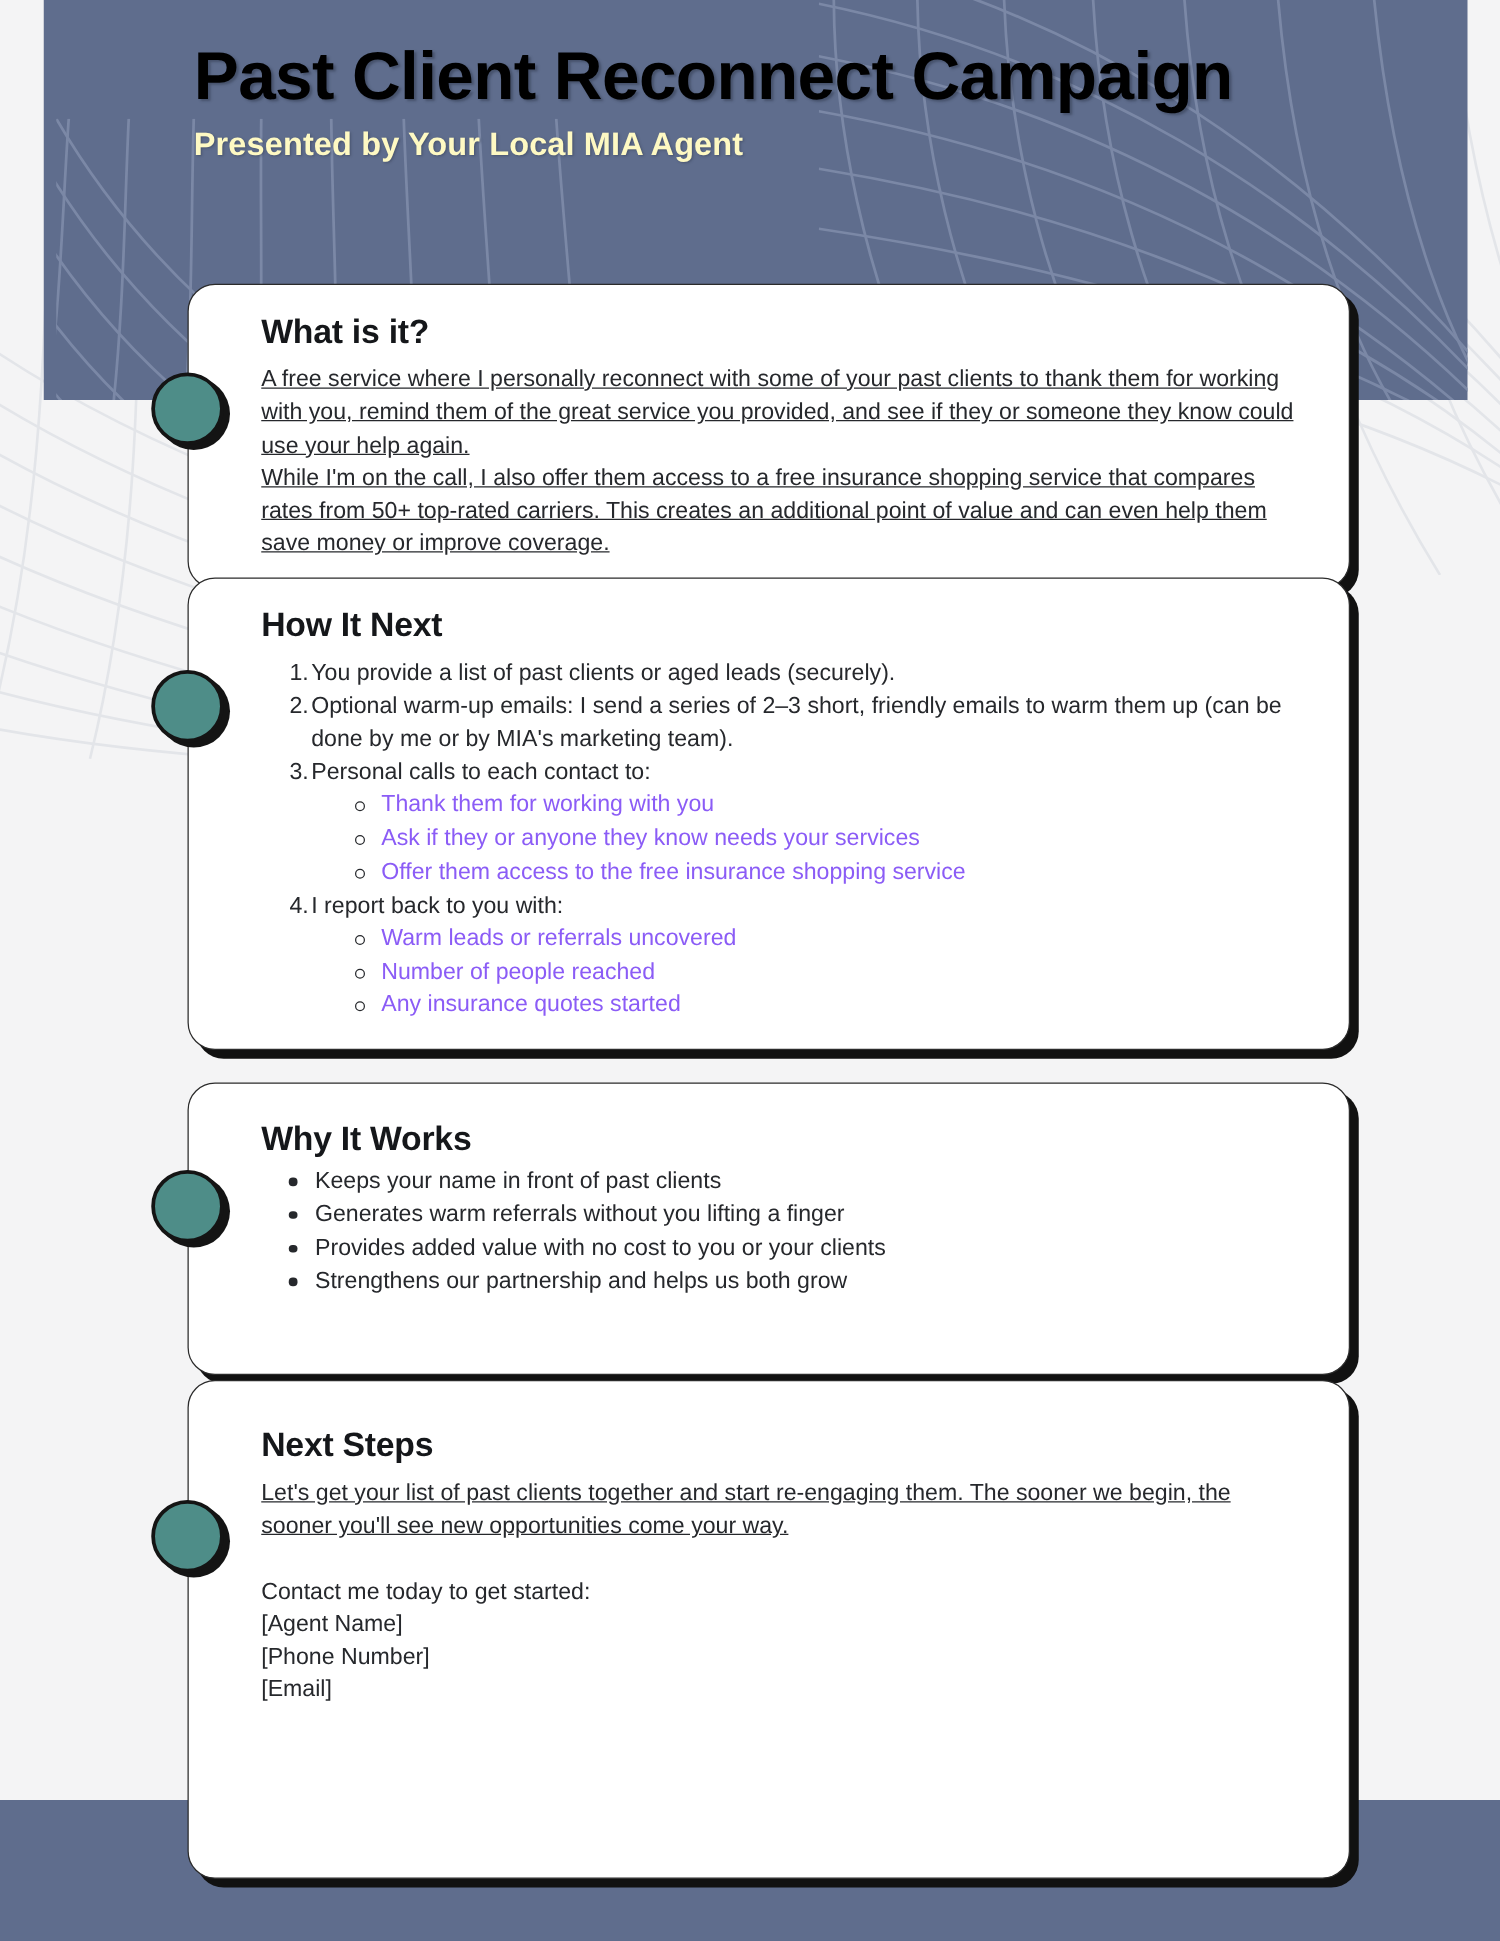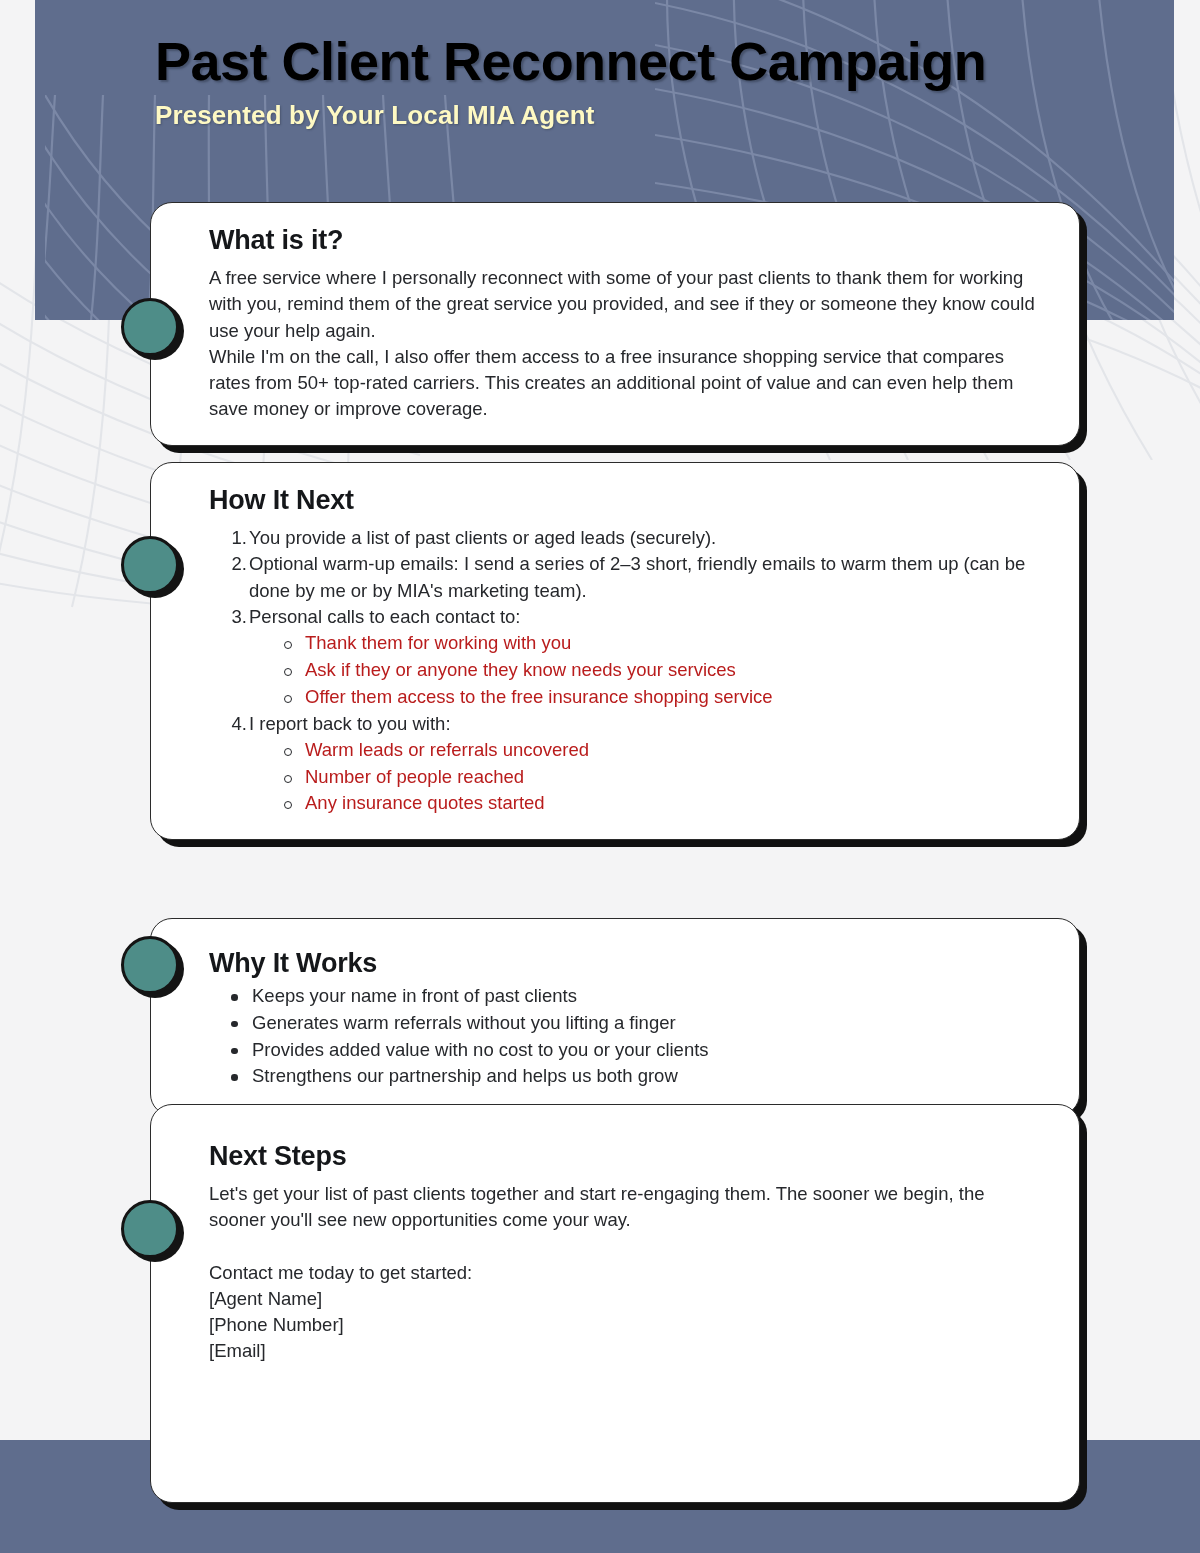--- a/index.html
+++ b/index.html
@@ -97,20 +97,21 @@
     font-size: 27px;
     font-weight: bold;
     color: #15171a;
     letter-spacing: -0.2px;
     margin-bottom: 9px;
   }
   .card-para {
     font-size: 18.5px;
     line-height: 1.42;
     color: #26282c;
+    text-decoration: underline;
   }
   .card-para + .card-para { margin-top: 0; }
 
   
   ol.steps {
     list-style: none;
     counter-reset: step;
     margin-left: 14px;
   }
   ol.steps > li {
@@ -132,21 +133,21 @@
   }
   ul.subitems {
     list-style: none;
     margin: 0 0 0 30px;
   }
   ul.subitems > li {
     position: relative;
     padding-left: 26px;
     font-size: 18.5px;
     line-height: 1.45;
-    color: #b91c1c;
+    color: #8b5cf6;
   }
   ul.subitems > li::before {
     content: "";
     position: absolute;
     left: 5px;
     top: 11px;
     width: 6px;
     height: 6px;
     border: 1.4px solid #26282c;
     border-radius: 50%;
@@ -289,21 +290,21 @@
     </svg>
 
     <div class="header-text">
       <div class="header-title">Past Client Reconnect Campaign</div>
       <div class="header-subtitle">Presented by Your Local MIA Agent</div>
     </div>
   </div>
 
   <div class="footer-band"></div>
 
-  <div class="card" style="top:202px;">
+  <div class="card" style="top:227px;">
     <div class="card-inner">
       <div class="card-title">What is it?</div>
       <div class="card-para">A free service where I personally reconnect with some of your past clients to thank them for working with you, remind them of the great service you provided, and see if they or someone they know could use your help again.</div>
       <div class="card-para">While I'm on the call, I also offer them access to a free insurance shopping service that compares rates from 50+ top-rated carriers. This creates an additional point of value and can even help them save money or improve coverage.</div>
     </div>
   </div>
   <div class="teal-dot" style="left:121px; top:298px;"></div>
 
   <div class="card" style="top:462px;">
     <div class="card-inner">
@@ -329,21 +330,21 @@
             <li>Warm leads or referrals uncovered</li>
             <li>Number of people reached</li>
             <li>Any insurance quotes started</li>
           </ul>
         </li>
       </ol>
     </div>
   </div>
   <div class="teal-dot" style="left:121px; top:536px;"></div>
 
-  <div class="card" style="top:918px; height:198px;">
+  <div class="card" style="top:866px; height:234px;">
     <div class="card-inner" style="padding-top:29px;">
       <div class="card-title" style="margin-bottom:4px;">Why It Works</div>
       <ul class="discs">
         <li>Keeps your name in front of past clients</li>
         <li>Generates warm referrals without you lifting a finger</li>
         <li>Provides added value with no cost to you or your clients</li>
         <li>Strengthens our partnership and helps us both grow</li>
       </ul>
     </div>
   </div>

